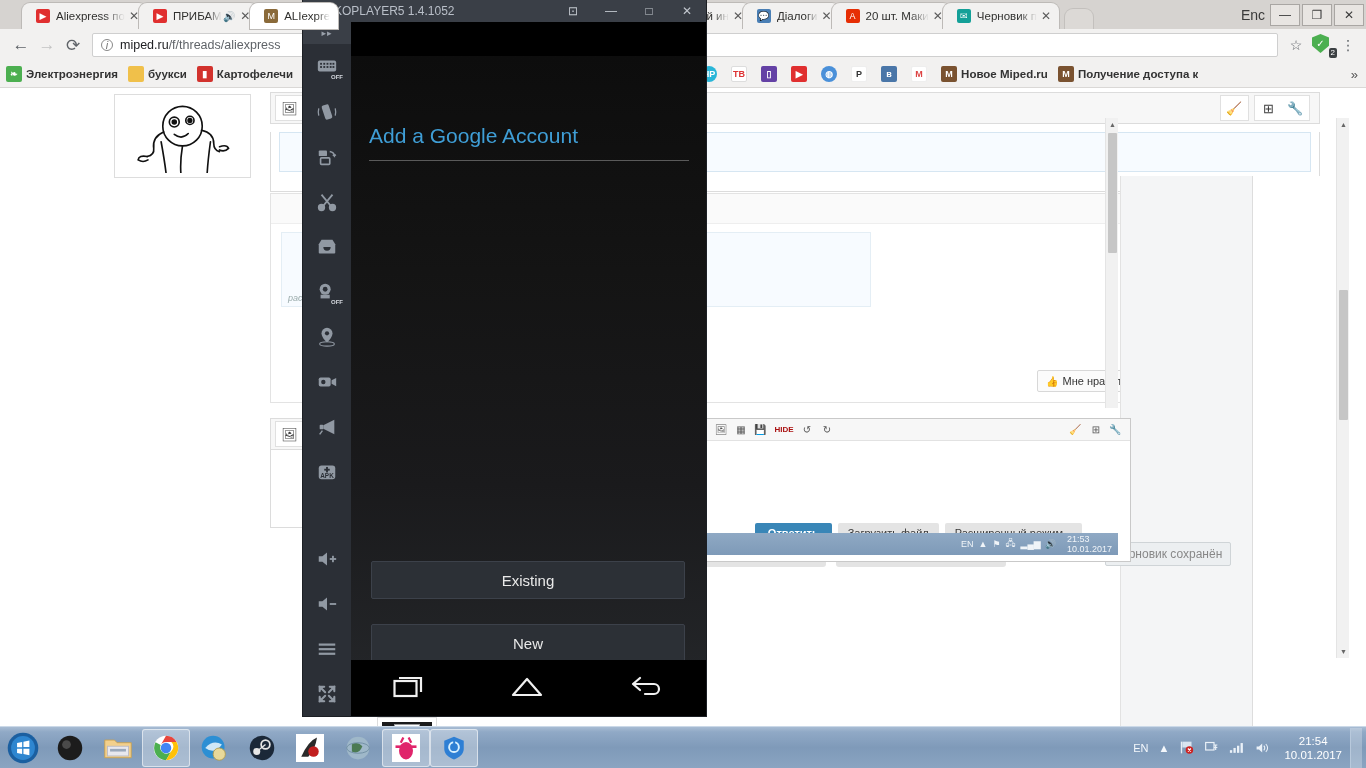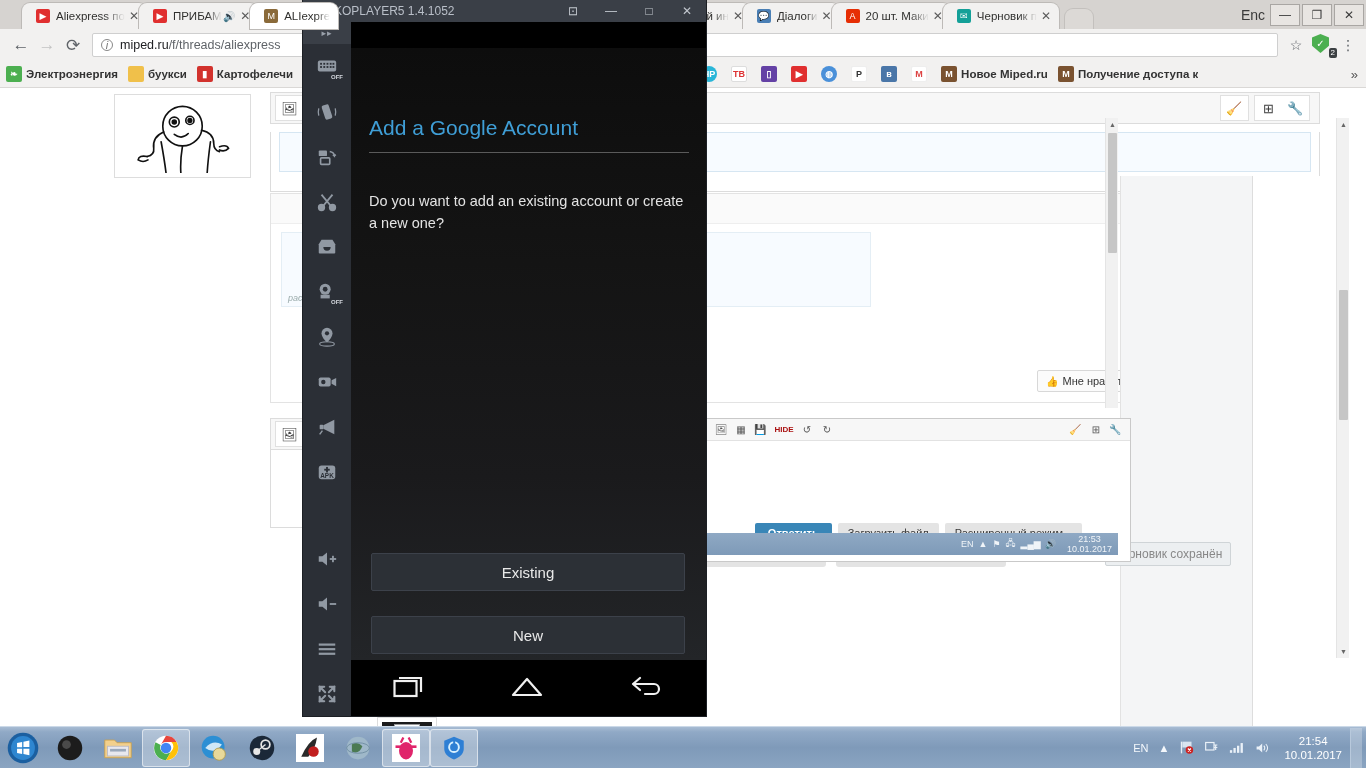--- a/index.html
+++ b/index.html
@@ -152,21 +152,21 @@
   .side-icons { display:flex; flex-direction:column; align-items:center; }
   .sico { width:48px; height:45px; display:flex; align-items:center; justify-content:center;
      color:#9199a3; position:relative; }
   .sico svg { width:22px; height:22px; fill:#9199a3; }
   .sico .off { position:absolute; right:8px; bottom:9px; font-size:6px; color:#d6dae0; font-weight:bold;
      background:transparent; }
   .emu-screen { position:absolute; left:48px; top:22px; width:355px; height:694px; background:#000; }
   .status-bar { height:26px; background:#000; display:flex; align-items:center; justify-content:flex-end;
      padding-right:12px; color:#e8e8e8; font-size:13px; }
   .status-bar .si { margin-left:6px; display:flex; align-items:center; }
-  .android-body { position:absolute; left:0; top:26px; width:355px; height:612px;
+  .android-body { position:absolute; left:0; top:34px; width:355px; height:612px;
      background: linear-gradient(to bottom, #0d0d0d 0%, #141414 35%, #1a1a1c 70%, #232528 100%); }
   .gtitle { position:absolute; left:18px; top:68px; font-size:21px; color:#3f9ed6; }
   .grule { position:absolute; left:18px; top:104px; width:320px; height:1px; background:#5a5a5a; }
   .gtext { position:absolute; left:18px; top:142px; width:320px; font-size:14.5px; color:#e3e3e3; line-height:22px; }
   .gbtns { position:absolute; left:20px; top:505px; width:314px; }
   .gbtn { height:38px; background:#2c3036; border:1px solid #3c414a; border-radius:2px;
      display:flex; align-items:center; justify-content:center; color:#e9e9e9; font-size:15px; margin-bottom:25px;}
   .navbar { position:absolute; left:0; top:638px; width:355px; height:56px; background:#000;
      display:flex; align-items:center; justify-content:space-around; }
   .navbar svg { fill:none; stroke:#f0f0f0; stroke-width:2.2; }
@@ -467,21 +467,21 @@
       <div class="bs">Расширенный режим...</div>
     </div>
   </div>
   <div class="bgtask">
     <span>EN</span>
     <span>▲</span>
     <span>⚑</span>
     <span>🖧</span>
     <span>▂▄▆</span>
     <span>🔊</span>
-    <span style="text-align:center;line-height:10px">
+    <span style="line-height:10px">
       <span>21:53</span><br>
       <span>10.01.2017</span>
     </span>
   </div>
 
   <div class="emu">
     <div class="emu-title">
       <span class="logo">
         <svg viewBox="0 0 16 16" width="14" height="14">
           <ellipse cx="8" cy="9" rx="5" ry="6" fill="#e0246b"></ellipse>
@@ -630,21 +630,20 @@
         </div>
 
       </div>
     </div>
 
     <div class="emu-screen">
 
       <div class="android-body">
         <div class="gtitle">Add a Google Account</div>
         <div class="grule"></div>
-        <div class="gtext">Do you want to add an existing account or create a new one?</div>
         <div class="gbtns">
           <div class="gbtn">Existing</div>
           <div class="gbtn">New</div>
         </div>
       </div>
 
       <div class="navbar">
         <span>
           <svg viewBox="0 0 34 26" width="34" height="26">
             <rect x="1.5" y="8" width="22" height="15"></rect>

